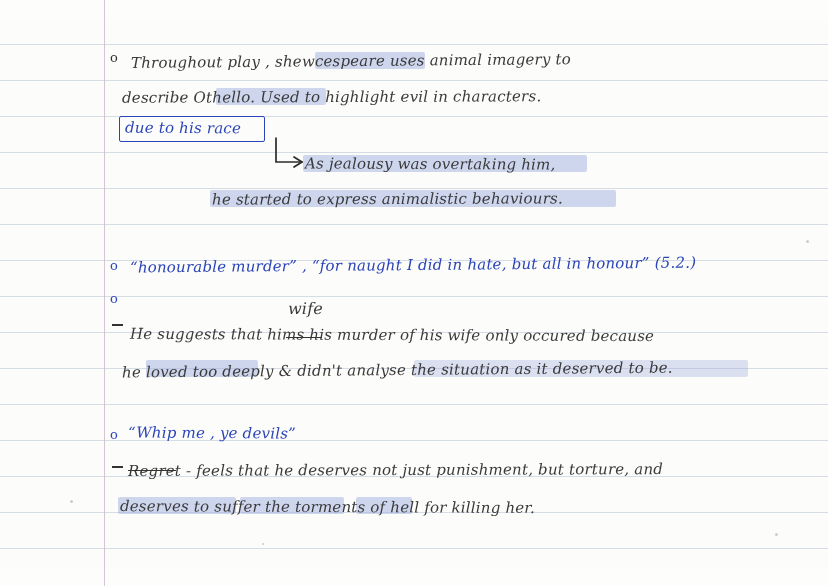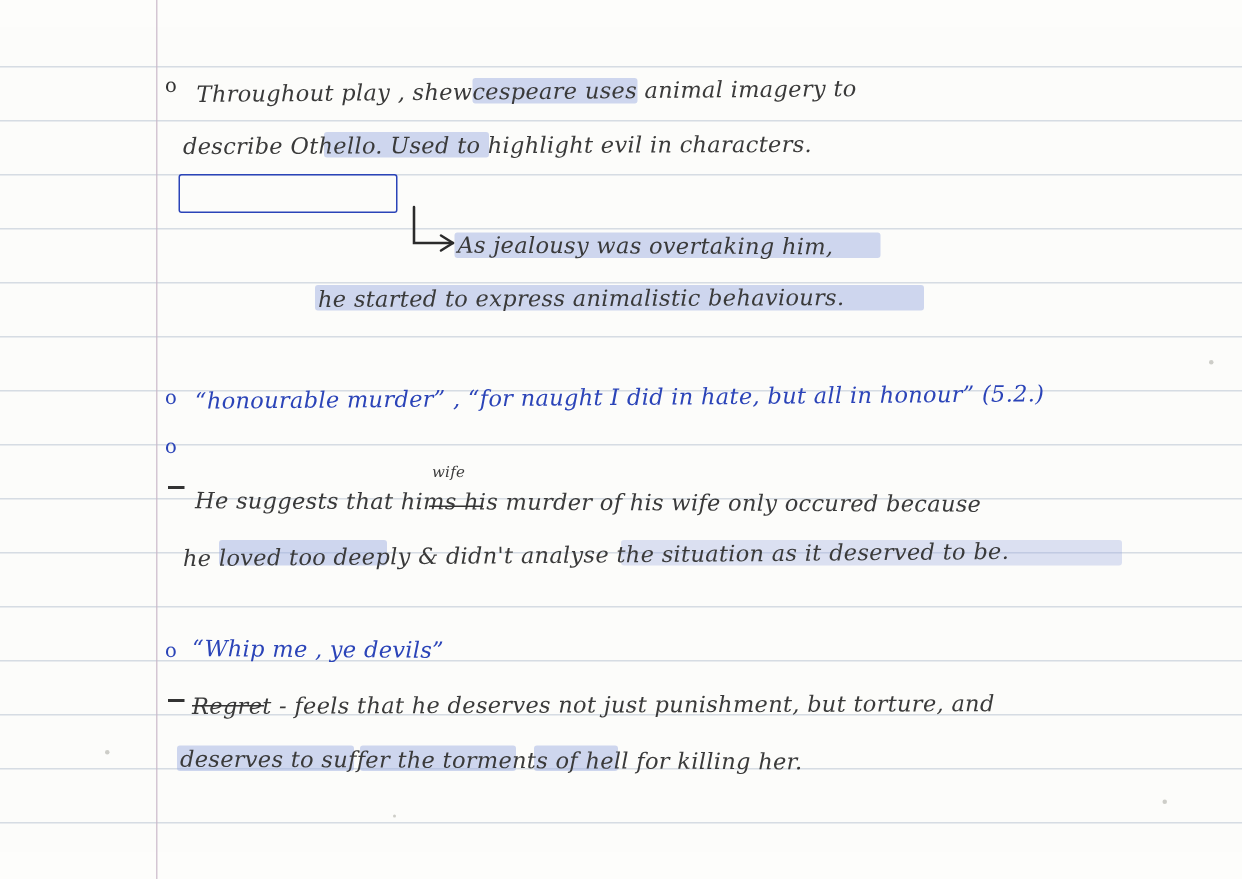--- a/index.html
+++ b/index.html
@@ -146,20 +146,21 @@
 
   <div class="bullet-o dark" style="left:110px; top:50px;">o</div>
 
   <div class="hl" style="left:315px; top:52px; width:110px; height:17px;"></div>
   <div class="hw pencil sz-n j1" style="left:131px; top:52px;">Throughout play , shewcespeare uses animal imagery to</div>
 
   <div class="hl" style="left:216px; top:88px; width:110px; height:17px;"></div>
   <div class="hw pencil sz-n j3" style="left:122px; top:88px;">describe Othello. Used to highlight evil in characters.</div>
 
   <div class="boxed" style="left:119px; top:116px; width:144px; height:24px;"></div>
+  <div class="hw ink-blue sz-n j2" style="left:125px; top:119px;">due to his race</div>
 
   <div class="arrow" style="left:272px; top:136px;">
     <svg width="40" height="38" viewBox="0 0 40 38">
       <path d="M4 2 L4 26 L30 26" fill="none" stroke="#2b2b2b" stroke-width="1.7" stroke-linecap="round"></path>
       <path d="M30 26 L22 21 M30 26 L22 31" fill="none" stroke="#2b2b2b" stroke-width="1.7" stroke-linecap="round"></path>
     </svg>
   </div>
 
   <div class="hl" style="left:303px; top:155px; width:284px; height:17px;"></div>
   <div class="hw pencil sz-n j4" style="left:305px; top:155px;">As jealousy was overtaking him,</div>
@@ -168,21 +169,21 @@
   <div class="hw pencil sz-n j3" style="left:212px; top:190px;">he started to express animalistic behaviours.</div>
 
   <div class="bullet-o" style="left:110px; top:258px;">o</div>
   <div class="hw ink-blue sz-n j1" style="left:130px; top:256px;">“honourable murder” , “for naught I did in hate, but all in honour” (5.2.)</div>
 
   <div class="bullet-o" style="left:110px; top:291px;">o</div>
 
   <div class="dash" style="left:112px; top:324px;"></div>
   <div class="hw pencil sz-n j4" style="left:130px; top:326px;">He suggests that hims his murder of his wife only occured because</div>
   <div class="strike" style="left:286px; top:337px; width:36px;"></div>
-  <div class="hw pencil sz-s j2" style="left:288px; top:310px; font-size:10px;font-style:italic;">wife</div>
+  <div class="hw pencil sz-s j2" style="left:288px; top:299px; font-size:16px;font-style:italic;">wife</div>
 
   <div class="hl" style="left:146px; top:360px; width:112px; height:17px;"></div>
   <div class="hl light" style="left:414px; top:360px; width:334px; height:17px;"></div>
   <div class="hw pencil sz-n j1" style="left:122px; top:361px;">he loved too deeply &amp; didn't analyse the situation as it deserved to be.</div>
 
   <div class="bullet-o" style="left:110px; top:427px;">o</div>
   <div class="hw ink-blue sz-n j2" style="left:128px; top:424px;">“Whip me , ye devils”</div>
 
   <div class="dash" style="left:112px; top:466px;"></div>
   <div class="hw pencil sz-n j3" style="left:128px; top:461px;">Regret - feels that he deserves not just punishment, but torture, and</div>

